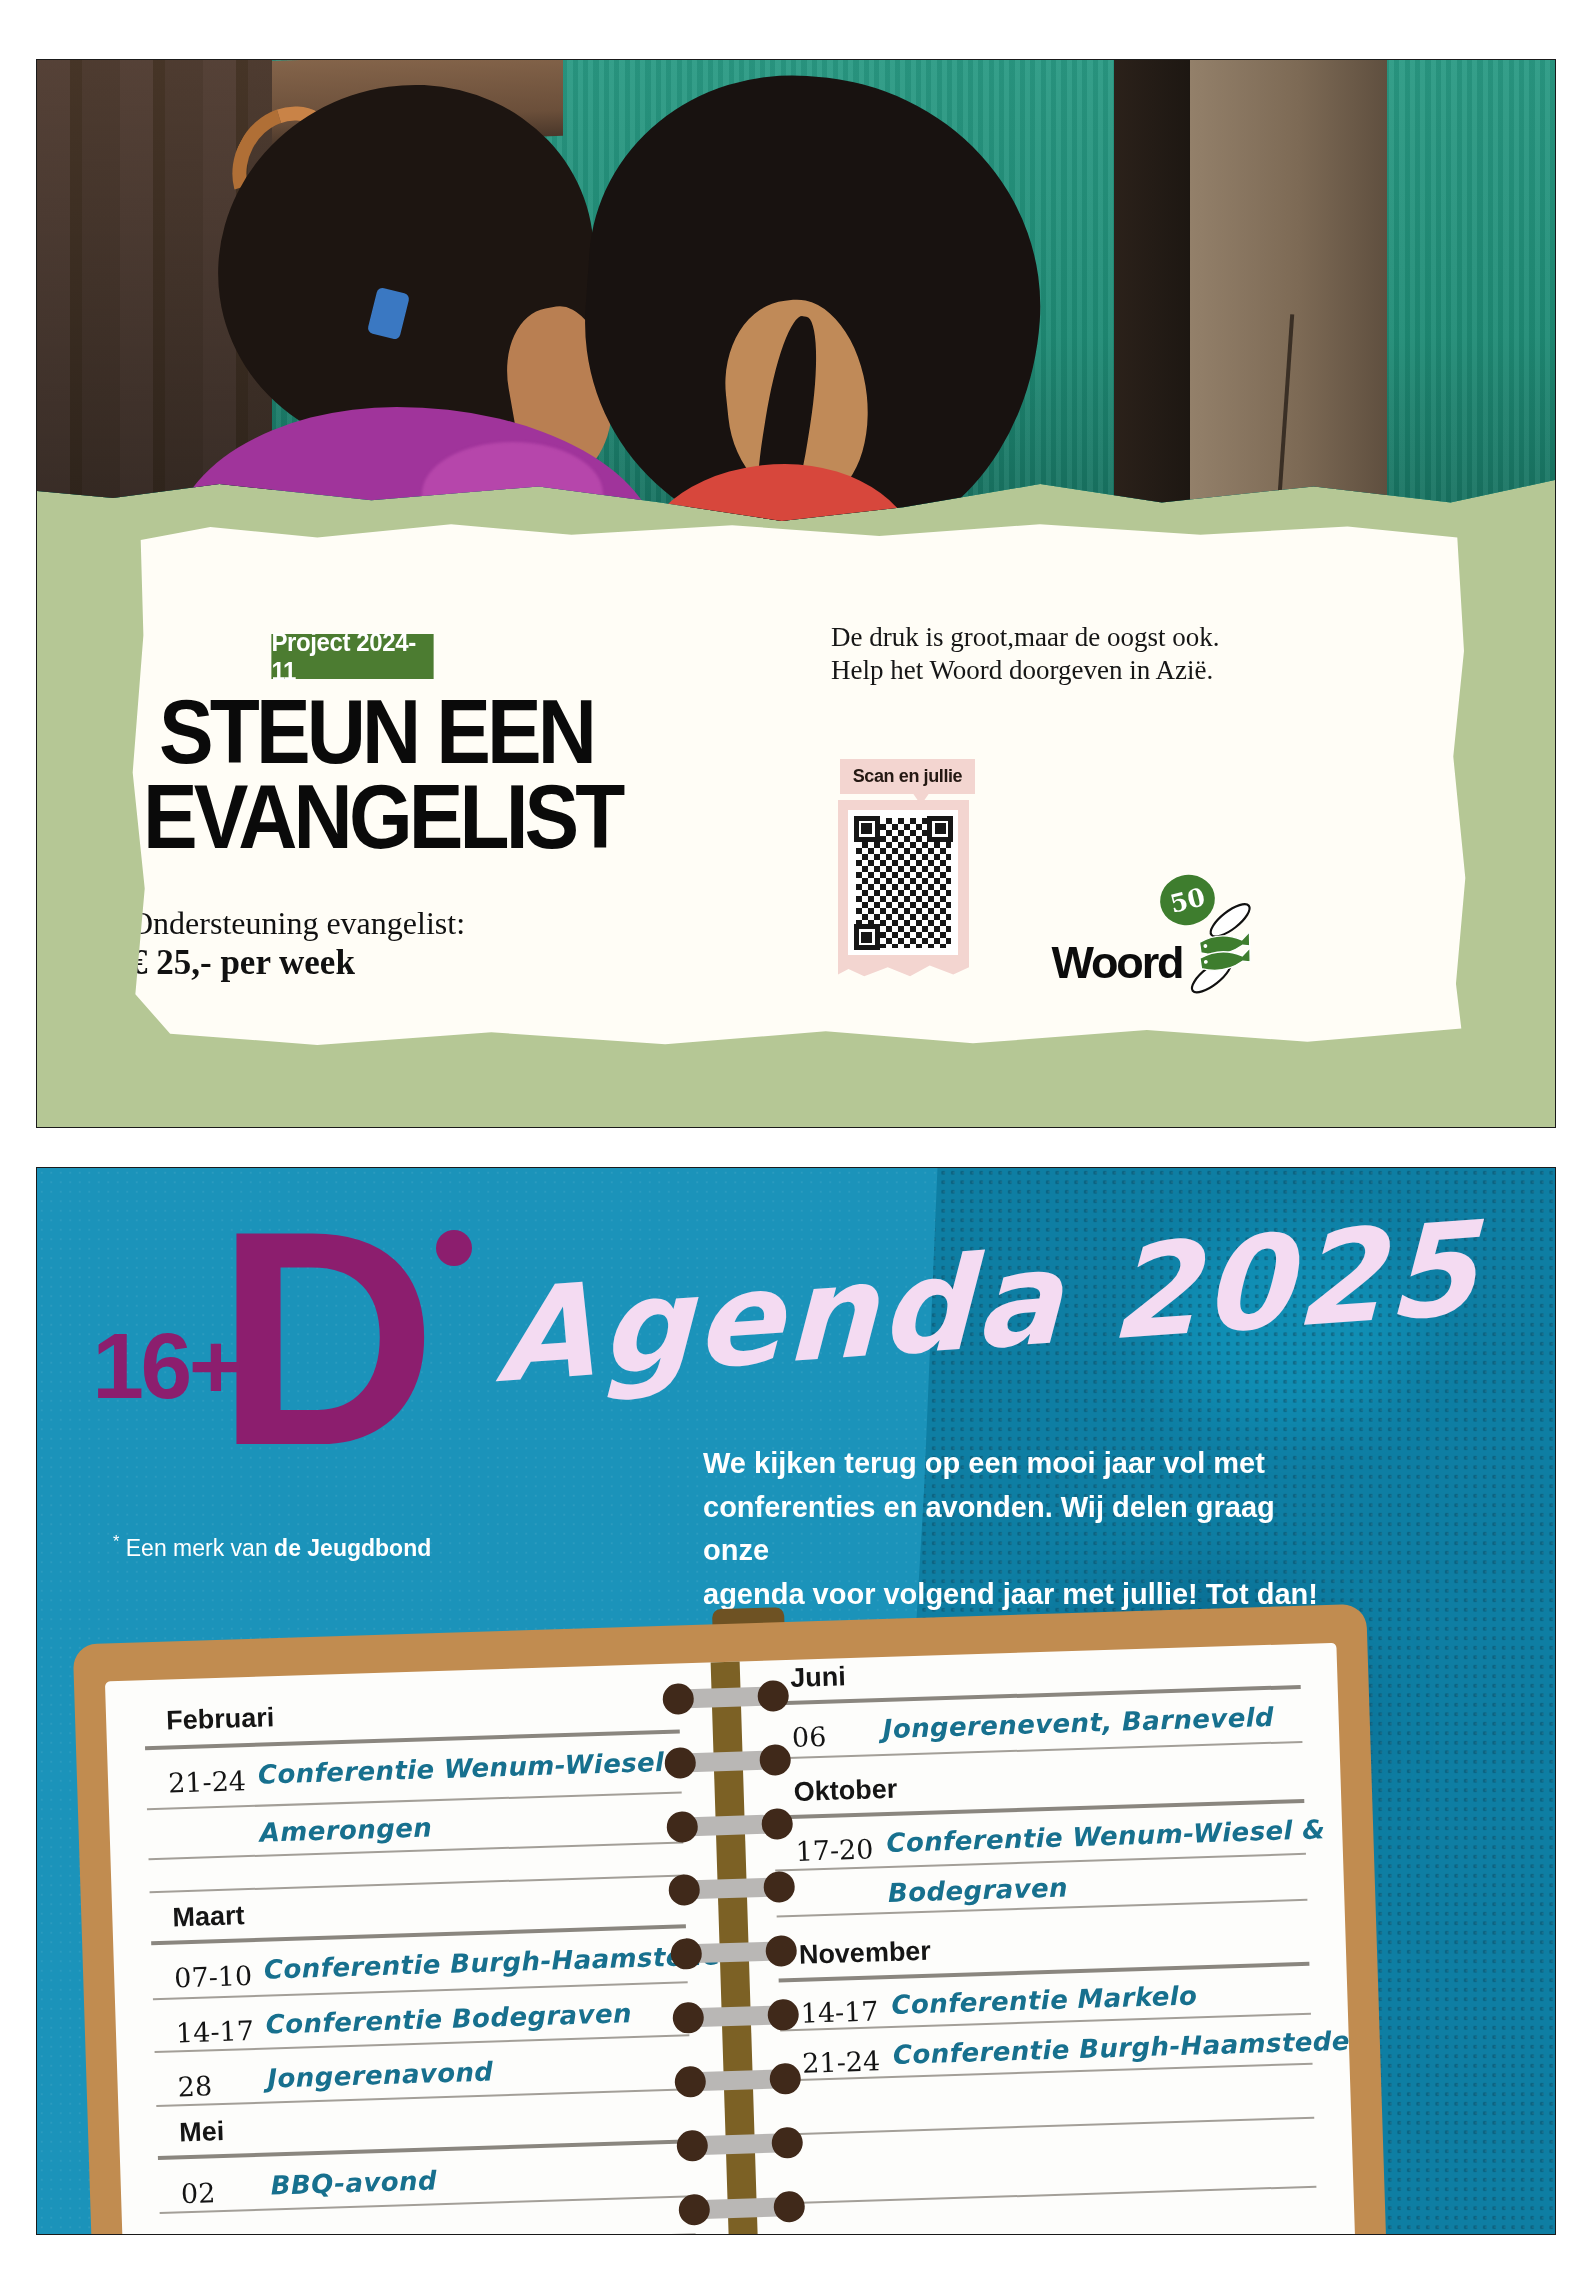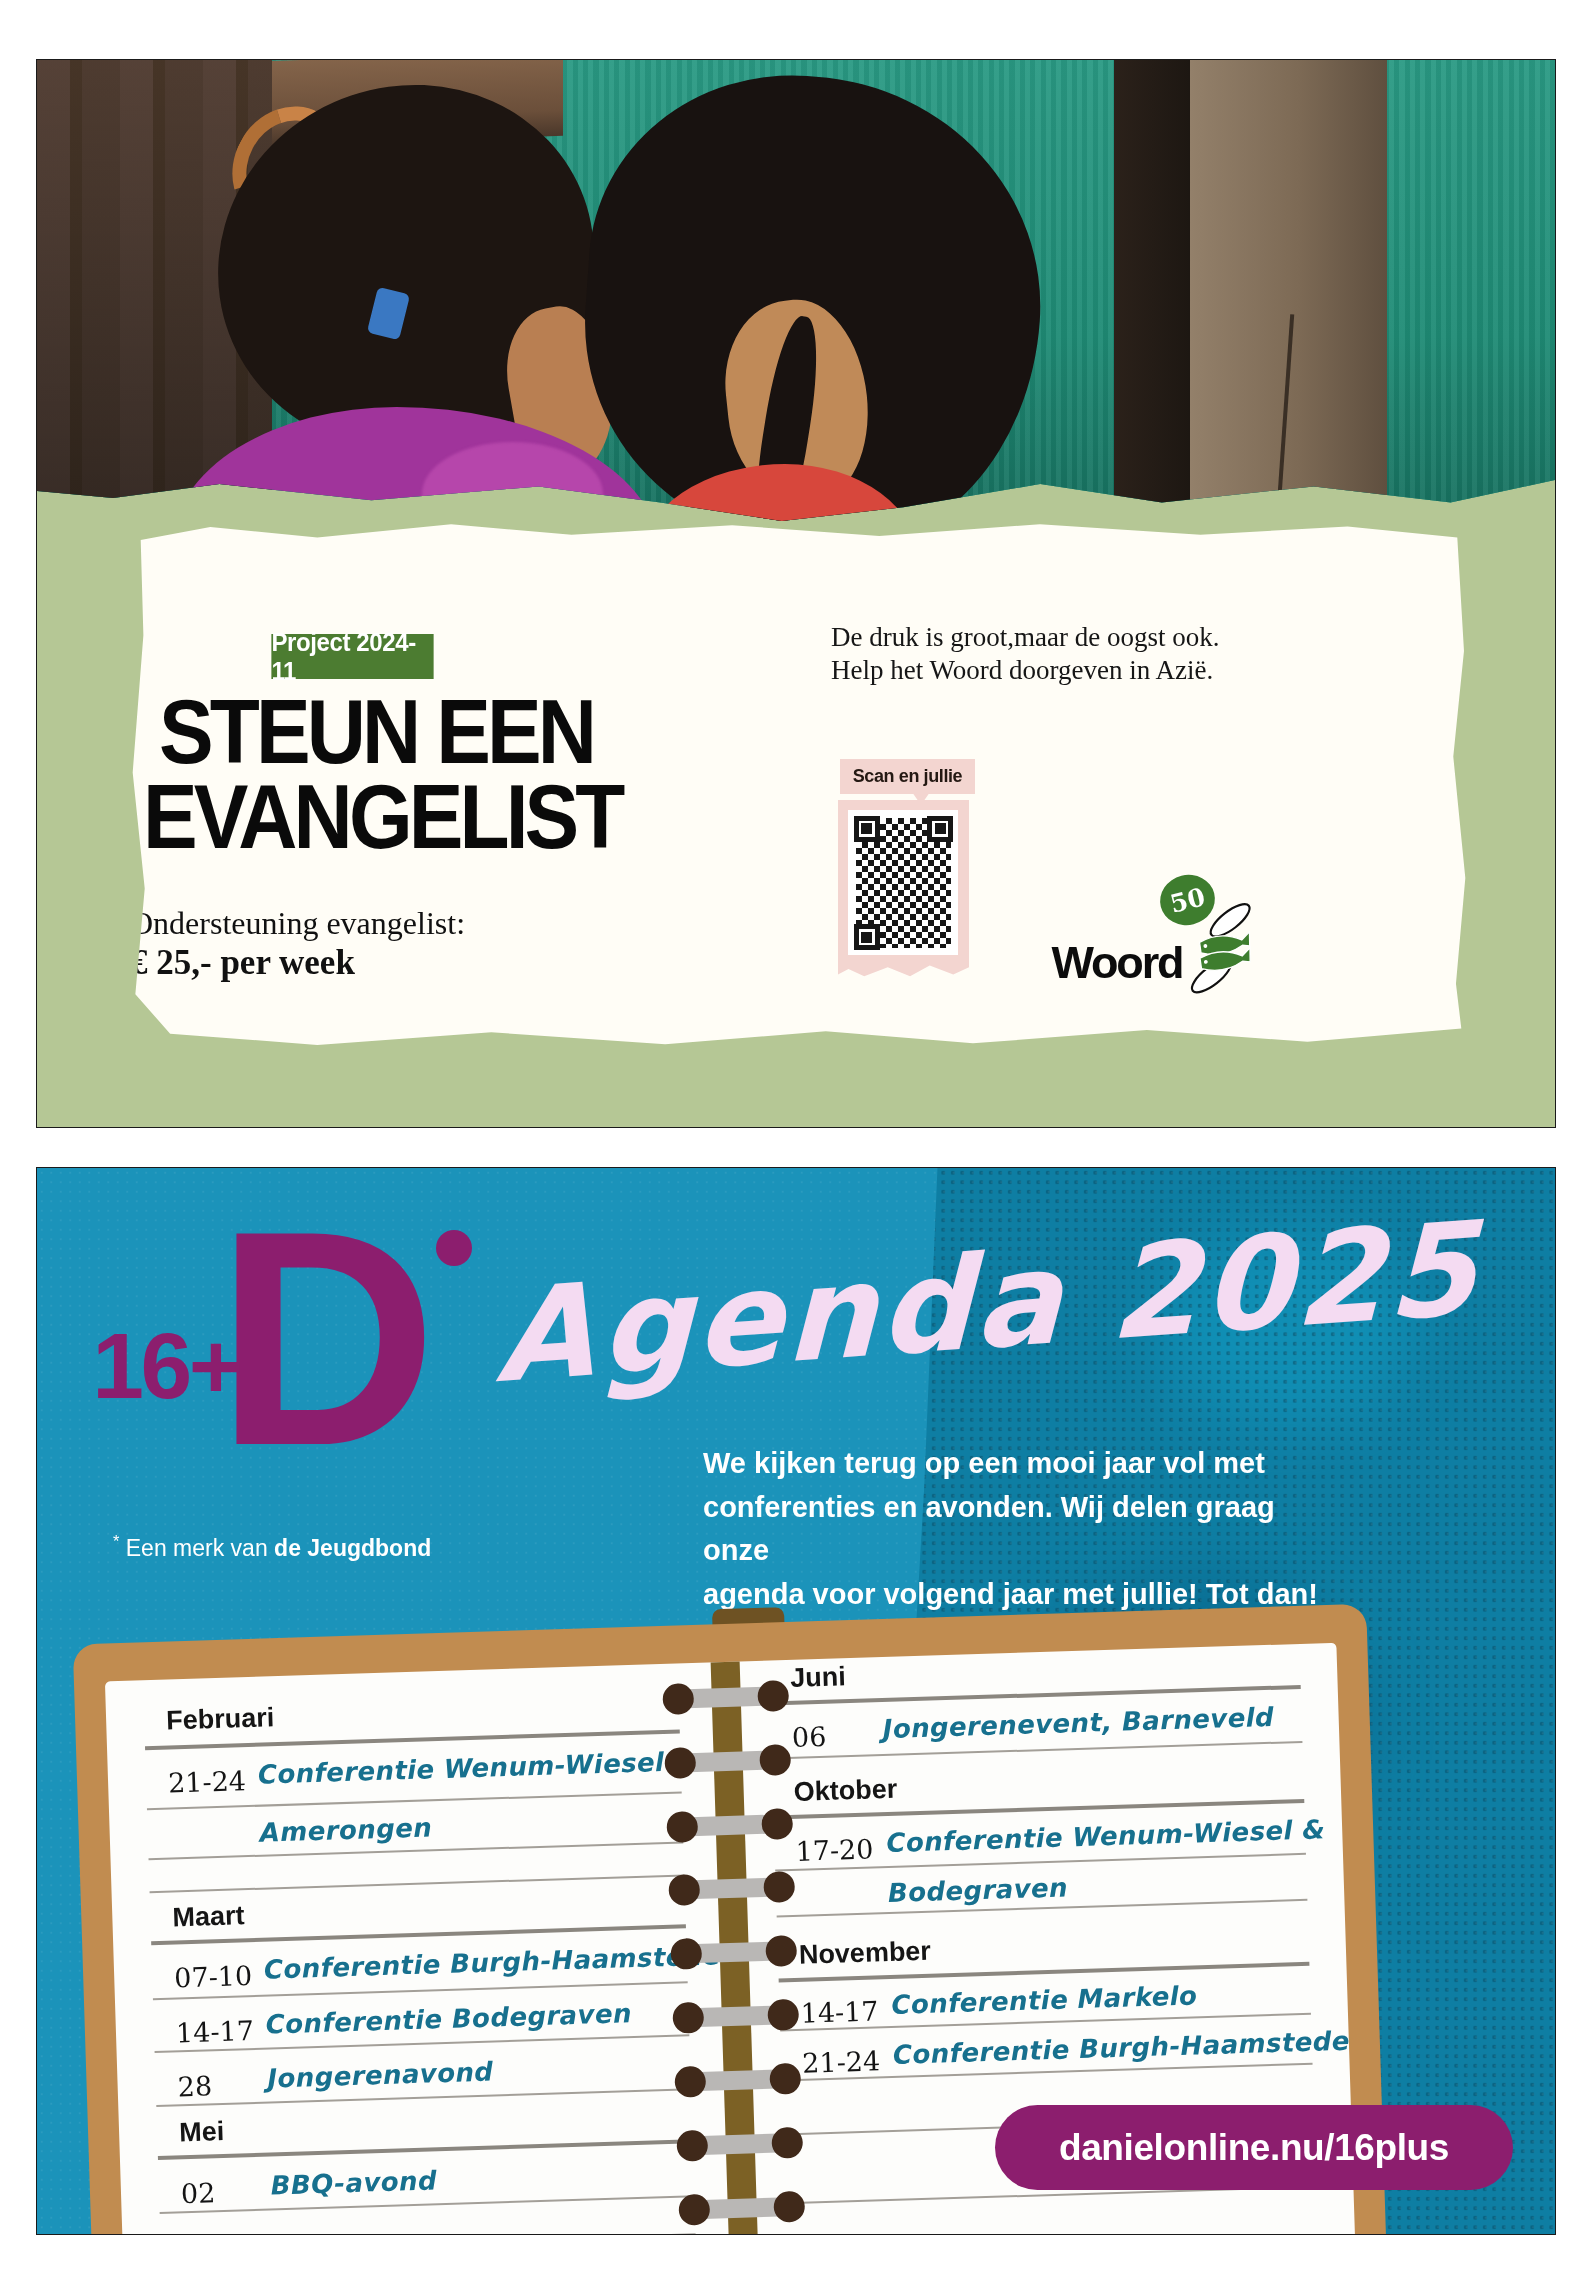--- a/index.html
+++ b/index.html
@@ -274,16 +274,15 @@
       <div class="date" style="left:716px;top:376px">14-17</div>
       <div class="event" style="left:807px;top:371px">Conferentie Markelo</div>
       <div class="ln" style="left:695px;top:407px;width:531px"></div>
       <div class="date" style="left:716px;top:426px">21-24</div>
       <div class="event" style="left:807px;top:421px">Conferentie Burgh-Haamstede</div>
       <div class="ln" style="left:695px;top:457px;width:531px"></div>
       <div class="ln" style="left:695px;top:511px;width:531px"></div>
       <div class="ln" style="left:695px;top:580px;width:531px"></div>
     </div>
 
-    <div class="url-btn">danielonline.nu/16plus</div>
   </section>
 </div>
 
 
 </body></html>

